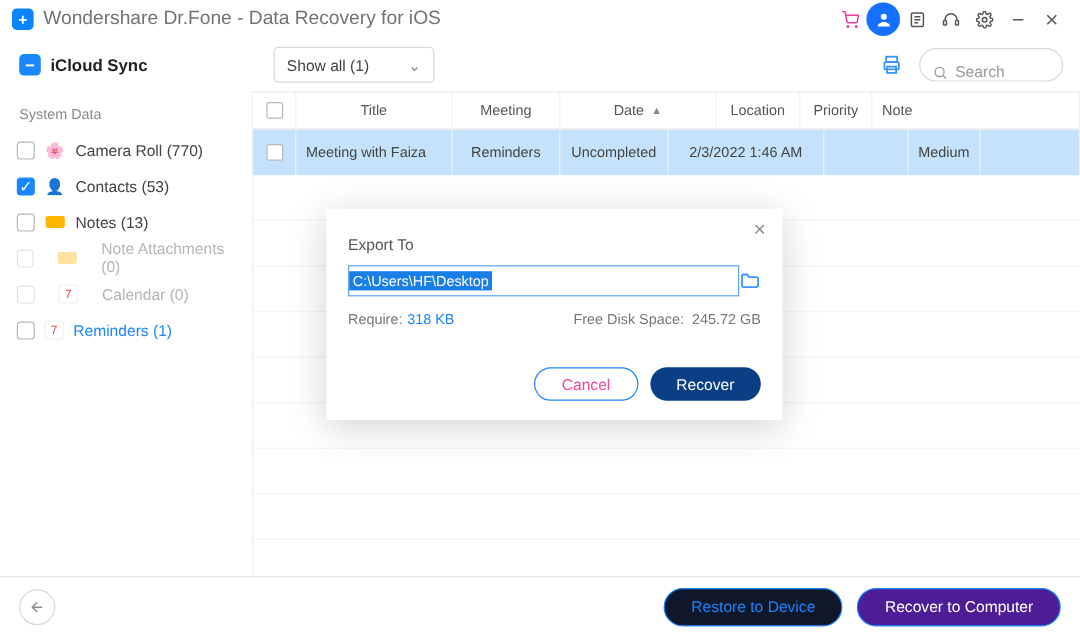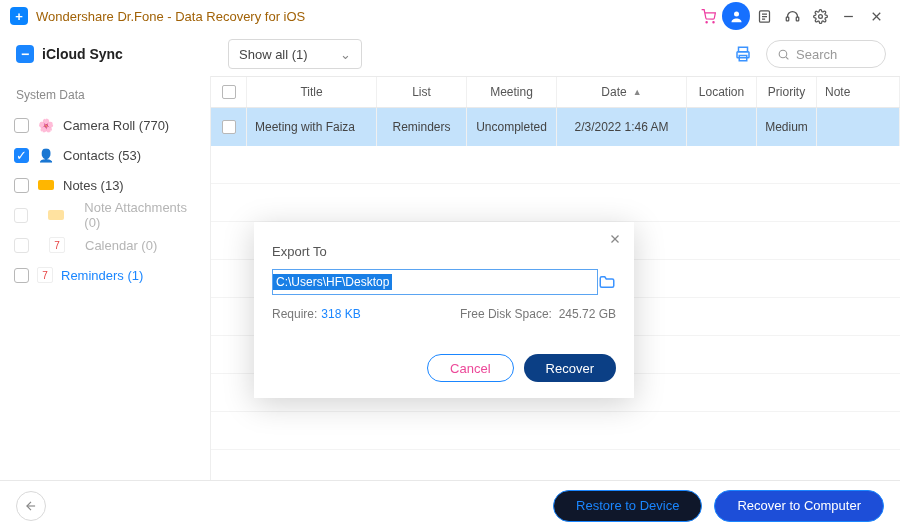--- a/index.html
+++ b/index.html
@@ -1,36 +1,36 @@
 <!DOCTYPE html>
 <html><head>
 <meta charset="utf-8">
 <style>
 * { box-sizing: border-box; margin: 0; padding: 0; font-family: -apple-system, "Segoe UI", Arial, sans-serif; }
 body { width: 900px; height: 530px; background: #fff; overflow: hidden; position: relative; color: #333; font-size: 13px; }
 
 
 .titlebar { height: 32px; display: flex; align-items: center; padding: 0 10px; }
 .titlebar .logo { width: 18px; height: 18px; background: #0a84ff; border-radius: 4px; margin-right: 8px; display:flex;align-items:center;justify-content:center;color:#fff;font-weight:bold; }
-.titlebar .title { color: #a16207; font-size: 13px; }
+.titlebar .title { color: #737373; font-size: 16px; }
 .titlebar .spacer { flex: 1; }
 .titlebar .ticon { width: 28px; height: 28px; display:flex; align-items:center; justify-content:center; color:#555; border-radius:50%; }
 .titlebar .ticon svg { width:15px; height:15px; }
 .titlebar .avatar { background:#1670ff; color:#fff; }
 .titlebar .cart { color:#ed3aa0; }
 
 
 .toolbar { height: 44px; display:flex; align-items:center; padding: 0; }
 .side-head { width: 210px; padding-left: 16px; display:flex; align-items:center; gap:8px; font-weight:700; font-size:14px; color:#222; }
 .side-head .ihead { width:18px;height:18px;background:#1a86ff;border-radius:4px;display:flex;align-items:center;justify-content:center;color:#fff;font-size:14px;font-weight:900; }
 .toolbar .filter { width:134px; height:30px; border:1px solid #d9d9d9; border-radius:4px; display:flex; align-items:center; padding:0 10px; margin-left:18px; color:#444; justify-content:space-between; }
 .toolbar .filter .chev { color:#888; }
 .toolbar .tspacer { flex:1; }
 .toolbar .printicon { color:#3b93ff; margin-right:14px; }
-.toolbar .search { width:120px; height:28px; border:1px solid #d9d9d9; border-radius:14px; display:flex; align-items:center; padding:0 10px; color:#999; gap:6px; margin-right:14px; }
+.toolbar .search { width:120px; height:28px; border:1px solid #d9d9d9; border-radius:14px; display:flex; align-items:flex-end; padding:0 10px; color:#999; gap:6px; margin-right:14px; }
 
 .mainrow { display:flex; height: calc(530px - 32px - 44px - 50px); }
 
 
 .sidebar { width: 210px; padding: 6px 6px; font-size: 13px; color:#444; }
 .sidebar .group { color:#8a8a8a; font-size:12px; padding:6px 10px 8px; }
 .sidebar .item { display:flex; align-items:center; height:30px; padding:0 8px; gap:8px; border-radius:4px; }
 .sidebar .item.selected { color:#1a86ff; }
 .sidebar .item .cb { width:15px; height:15px; border:1px solid #b8b8b8; border-radius:3px; background:#fff; display:flex;align-items:center;justify-content:center; }
 .sidebar .item .cb.checked { background:#1a86ff; border-color:#1a86ff; color:#fff; }
@@ -54,24 +54,24 @@
 
 .trow { height:38px; display:flex; align-items:flex-end; background:#c4e2fb; color:#444; font-size:12px; }
 .tbody .empty { height:38px; border-bottom:1px solid #f3f3f3; }
 
 
 .footer { height:50px; border-top:1px solid #e8e8e8; display:flex; align-items:center; padding:0 16px; gap:12px; }
 .footer .back { width:30px;height:30px;border:1px solid #d9d9d9;border-radius:50%;display:flex;align-items:center;justify-content:center;color:#888; }
 .footer .fsp { flex:1; }
 .footer .btn { height:32px; padding:0 22px; border-radius:16px; display:flex; align-items:center; font-size:13px; border:1px solid #1a86ff; }
 .footer .btn.outline { color:#1a86ff; background:#0f172a; }
-.footer .btn.primary { color:#fff; background:#1d4ed8; border-color:#1a86ff; }
-
-
-.modal { position:absolute; left:254px; top:174px; width:380px; height:176px; background:#fff; box-shadow:0 6px 30px rgba(0,0,0,0.18); padding:14px 18px 16px;margin-top:48px; }
+.footer .btn.primary { color:#fff; background:#4c1d95; border-color:#1a86ff; }
+
+
+.modal { position:absolute; left:272px; top:174px; width:380px; height:176px; background:#fff; box-shadow:0 6px 30px rgba(0,0,0,0.18); padding:14px 18px 16px; }
 .modal .close { position:absolute; right:12px; top:10px; color:#888; }
 .modal .mtitle { font-size:13px; color:#555; margin-bottom:10px; margin-top:8px; }
 .modal .pathrow { display:flex; align-items:center; gap:0; }
 .modal .pathrow .inp { flex:1; height:26px; border:1px solid #5aa4f2; background:#fff; display:flex; align-items:center; }
 .modal .pathrow .inp span { background:#197fe6; color:#fff; padding:1px 3px; font-size:12px; }
 .modal .folder { color:#3b93ff; }
 .modal .stats { display:flex; justify-content:space-between; font-size:12px; color:#777; margin-top:12px; }
 .modal .stats .blue { color:#1a86ff; margin-left:4px; }
 .modal .acts { position:absolute; right:18px; bottom:16px; display:flex; gap:10px; }
 .modal .mbtn { height:28px; padding:0 22px; border-radius:14px; display:flex; align-items:center; font-size:13px; }
@@ -198,21 +198,20 @@
       <span>Reminders (1)</span>
     </div>
   </div>
 
   <div class="tablewrap">
     <div class="thead">
       <div class="col-cb">
           <div class="cb"></div>
         </div>
       <div class="col-title" style="justify-content:center">Title</div>
-      <div class="col-list">List</div>
       <div class="col-status">Meeting</div>
       <div class="col-date">
           <span>Date</span>
           <span style="font-size:9px;color:#888">▲</span>
         </div>
       <div class="col-loc">Location</div>
       <div class="col-prio">Priority</div>
       <div class="col-note">Note</div>
     </div>
     <div class="tbody">

